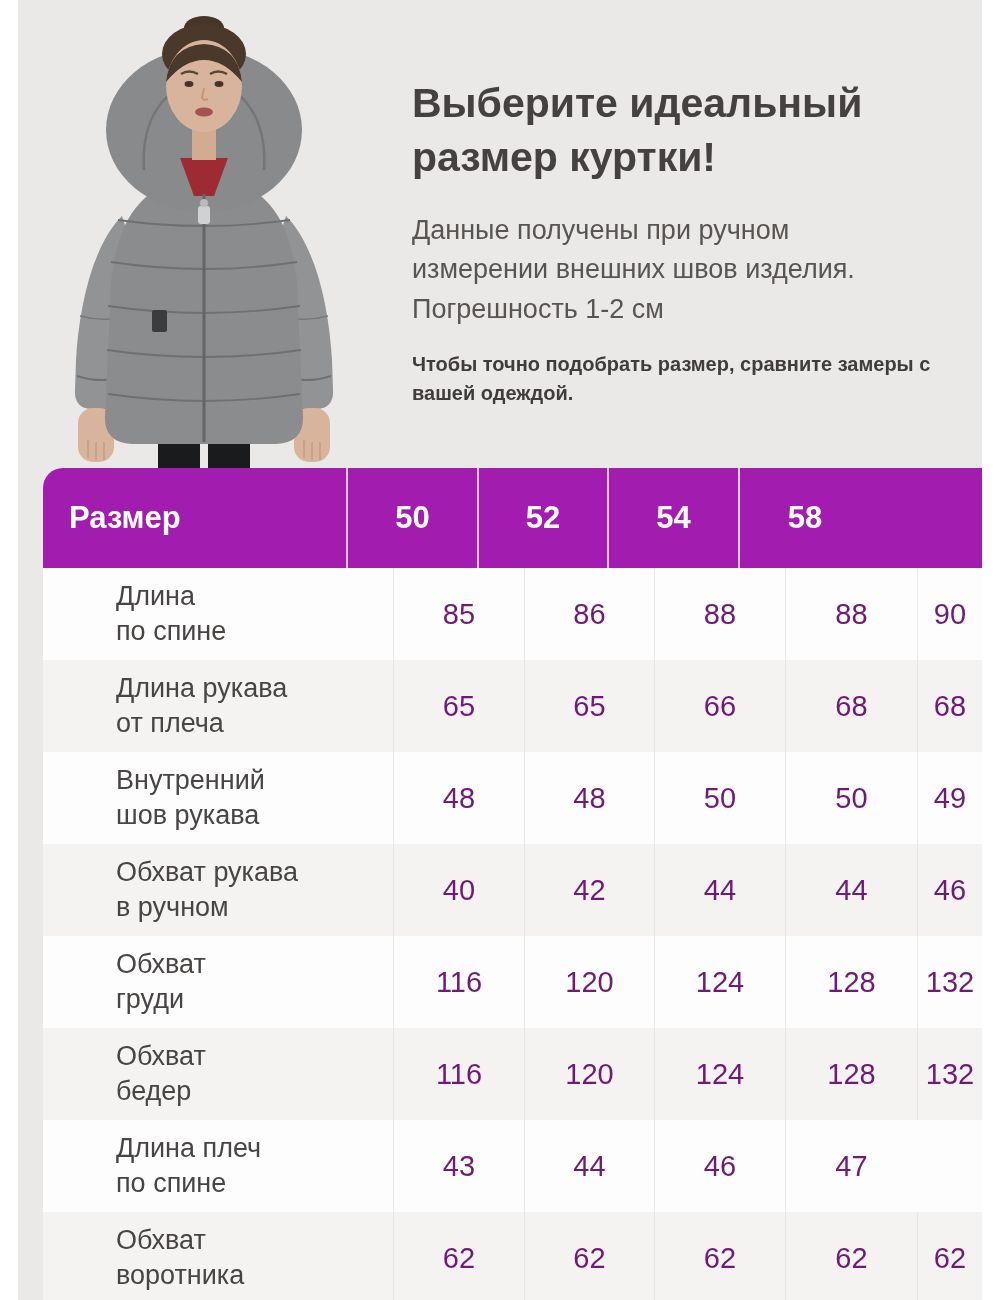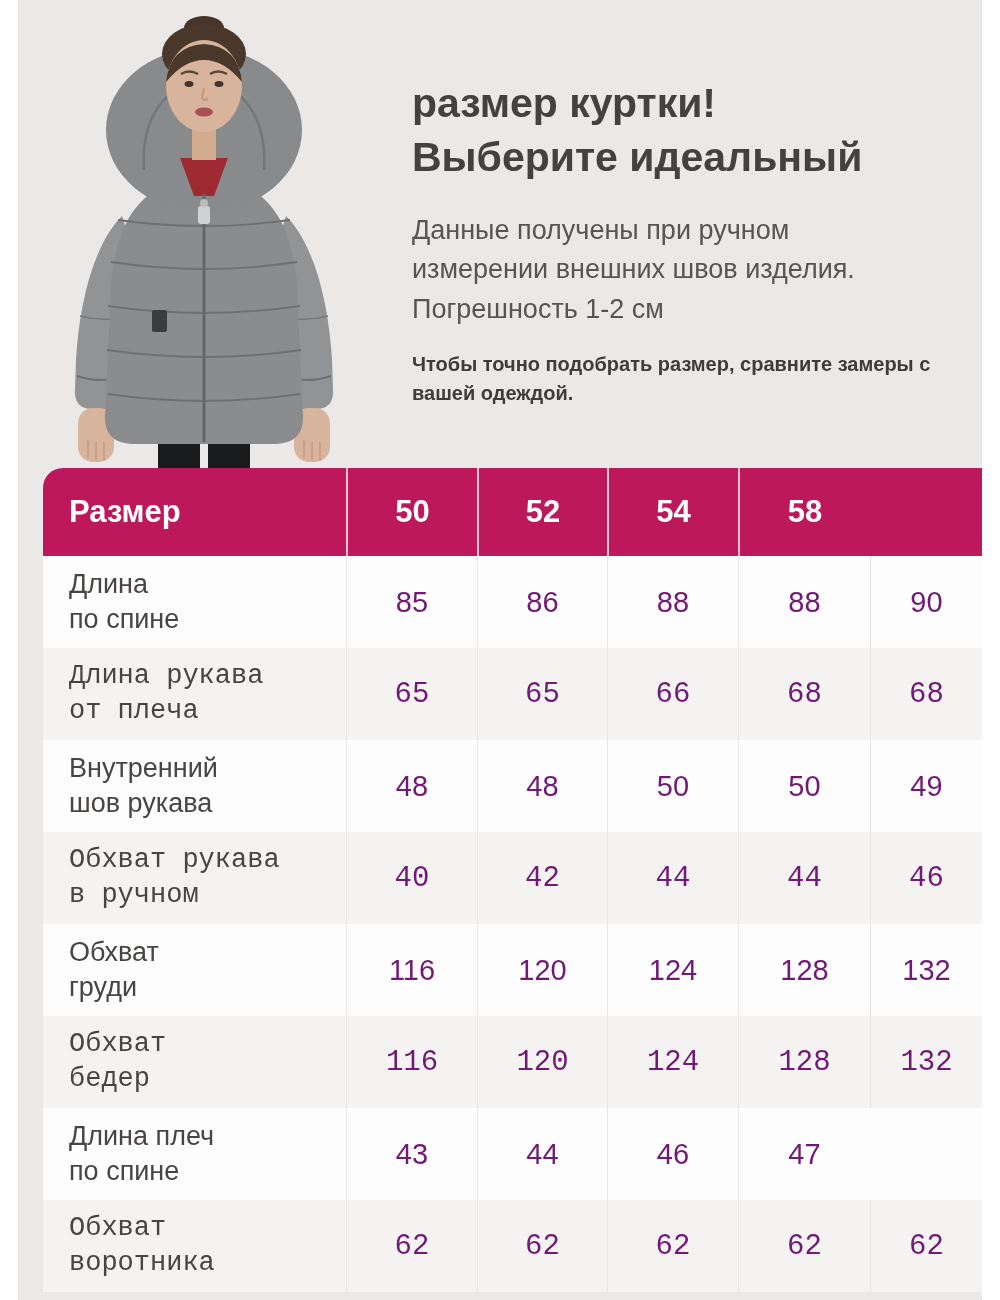--- a/index.html
+++ b/index.html
@@ -28,33 +28,33 @@
     font-size:27px; color:#585452; line-height:1.45;
   }
   .note {
     margin:21px 0 0; max-width:578px;
     font-size:20px; font-weight:bold; color:#403c3b; line-height:1.45;
   }
   
   .size-table { position:absolute; left:43px; top:468px; width:939px; z-index:2; }
   .thead {
     display:grid; grid-template-columns:303px 131px 130px 131px 132px 1fr;
-    height:88px; background:#be185d; border-radius:20px 0 0 0;
+    height:100px; background:#a21caf; border-radius:20px 0 0 0;
   }
   .th {
     display:flex; align-items:center; justify-content:center;
     color:#ffffff; font-weight:bold; font-size:31px;
     border-left:2px solid rgba(255,255,255,0.75);
   }
   .th.label { justify-content:flex-start; padding-left:26px; border-left:none; }
   .trow {
     display:grid; grid-template-columns:303px 131px 130px 131px 132px 1fr;
-    height:92px; background:#fdfdfd;
-  }
-  .trow.alt { background:#f4f3f2;font-family:Liberation Mono, monospace; }
+    height:92px; background:#fdfdfd;padding-left:47px;
+  }
+  .trow.alt { background:#f4f3f2; }
   .td {
     display:flex; align-items:center; justify-content:center;
     font-size:29px; color:#701a75; border-left:1px solid #e8e7e5;
   }
   .td.label {
     flex-direction:column; align-items:flex-start; justify-content:center;
     padding-left:26px; border-left:none;
     font-size:27px; color:#474443; line-height:35px;
   }
 </style>
@@ -111,22 +111,22 @@
     <path d="M158,64 Q166,59 175,64" stroke="#5a4736" stroke-width="2.5" fill="none"></path>
     <ellipse cx="137" cy="74" rx="4.5" ry="3" fill="#3f332a"></ellipse>
     <ellipse cx="167" cy="74" rx="4.5" ry="3" fill="#3f332a"></ellipse>
     <path d="M152,78 L150,88 Q152,91 156,89" stroke="#c09879" stroke-width="2" fill="none"></path>
     <ellipse cx="152" cy="102" rx="9" ry="4.5" fill="#a85152"></ellipse>
   </svg>
 </div>
 
 <div class="intro">
   <h1 class="title">
+    <span>Выберите идеальный</span>
     <span>размер куртки!</span>
-    <span>Выберите идеальный</span>
   </h1>
   <p class="desc">Данные получены при ручном измерении внешних швов изделия. Погрешность 1-2 см</p>
   <p class="note">Чтобы точно подобрать размер, сравните замеры с вашей одеждой.</p>
 </div>
 
 <div class="size-table">
   <div class="thead">
     <div class="th label">Размер</div>
     <div class="th">50</div>
     <div class="th">52</div>

